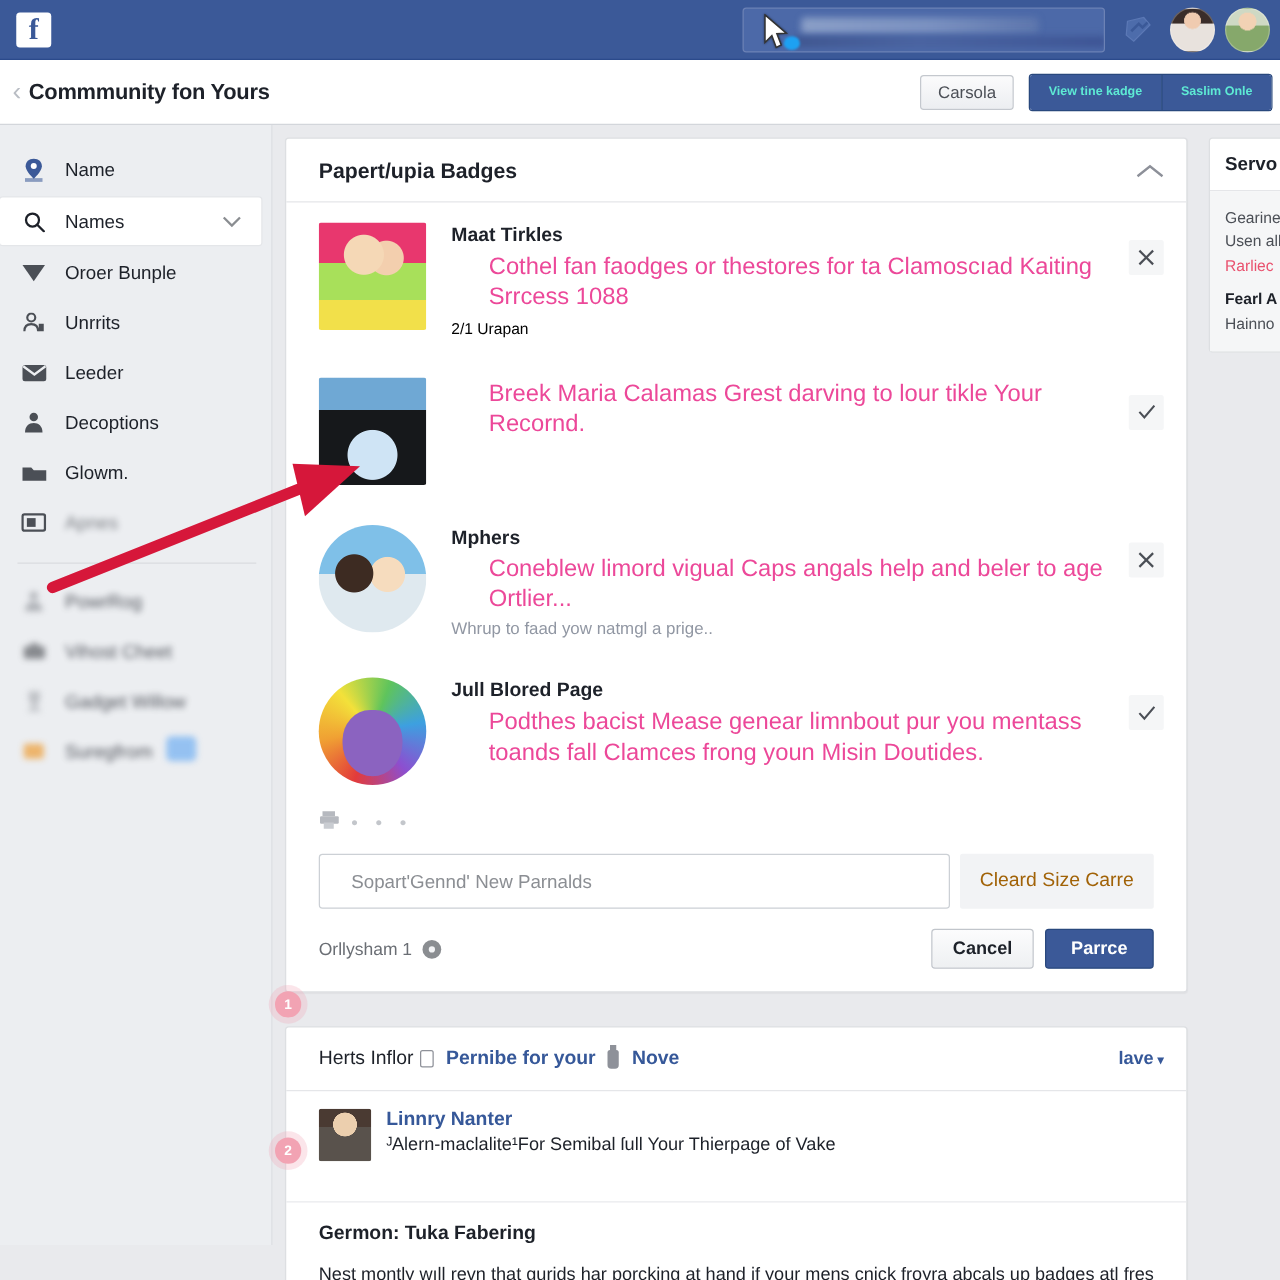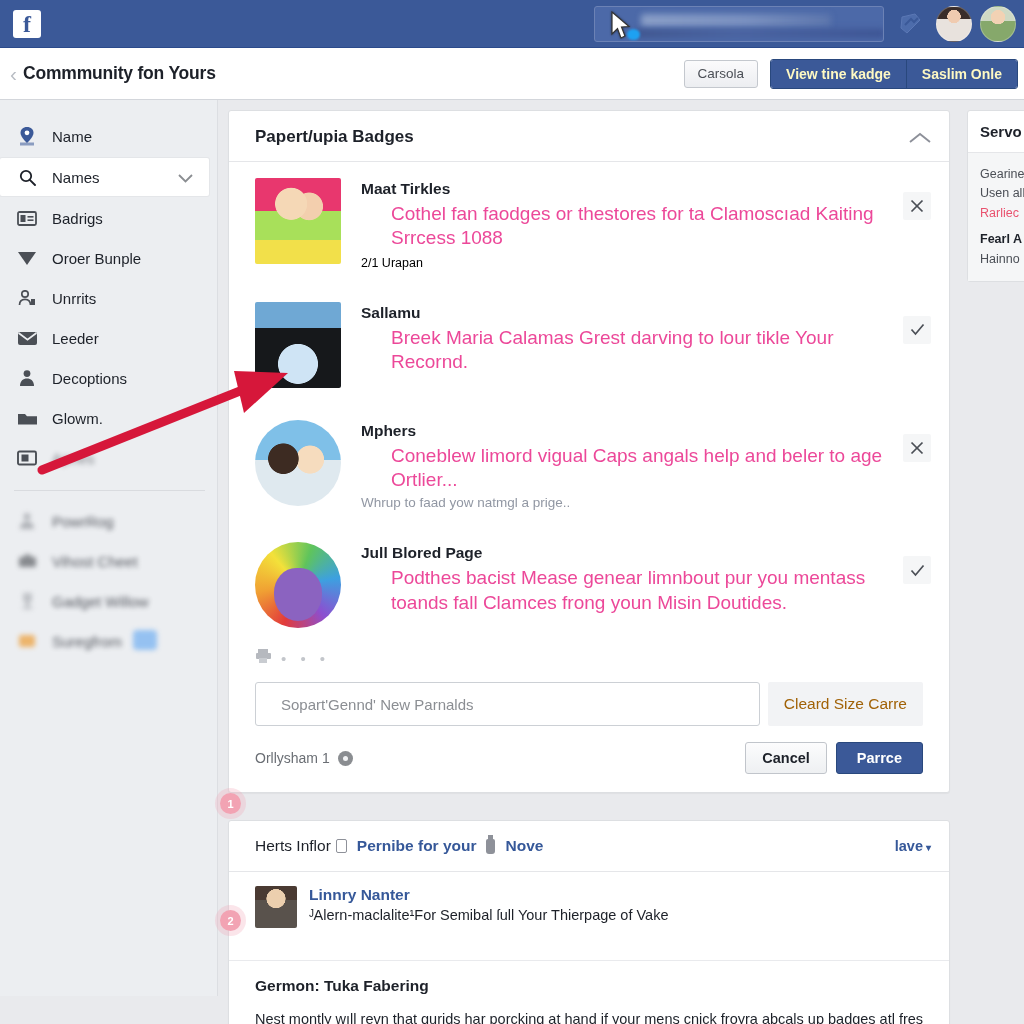--- a/index.html
+++ b/index.html
@@ -79,22 +79,22 @@
     height: 28px; padding: 0 13px; border: 1px solid #c4c8ce; border-radius: 3px;
     background: linear-gradient(180deg,#fbfbfc 0%, #eceef1 100%);
     color: #4b4f56; font-size: 13.5px; font-weight: normal;
     display: flex; align-items: center; margin-right: 12px;
   }
   .btn-blue-group {
     display: flex; height: 30px; border-radius: 3px; overflow: hidden;
     border: 1px solid #29487d;
   }
   .btn-blue {
-    padding: 0 15px; background: #3b5998; color: #fef9c3;
-    font-size: 14px; font-weight: bold; display: flex; align-items: center;
+    padding: 0 15px; background: #3b5998; color: #5eead4;
+    font-size: 10px; font-weight: bold; display: flex; align-items: center;
   }
   .btn-blue + .btn-blue { border-left: 1px solid #29487d; }
 
   
   .sidebar {
     position: absolute; top: 100px; left: 0; width: 218px; height: 896px;
     background: #eceef1; border-right: 1px solid #dcdee2;
     padding-top: 16px;
   }
   .side-item {
@@ -300,31 +300,20 @@
         </svg>
       </span>
       <span>Names</span>
       <span class="chev">
         <svg width="15" height="9" viewBox="0 0 15 9">
             <polyline points="1,1 7.5,7.5 14,1" fill="none" stroke="#8a8d91" stroke-width="1.8"></polyline>
           </svg>
       </span>
     </div>
 
-    <div class="side-item">
-      <span class="ic">
-        <svg width="20" height="15" viewBox="0 0 20 15">
-          <rect x="1" y="1" width="18" height="13" rx="1.5" fill="none" stroke="#4b4f56" stroke-width="1.8"></rect>
-          <rect x="3.5" y="4" width="5" height="7" fill="#4b4f56"></rect>
-          <rect x="10.5" y="5" width="6" height="1.6" fill="#4b4f56"></rect>
-          <rect x="10.5" y="8.4" width="6" height="1.6" fill="#4b4f56"></rect>
-        </svg>
-      </span>
-      <span>Badrigs</span>
-    </div>
 
     <div class="side-item">
       <span class="ic">
         <svg width="20" height="16" viewBox="0 0 20 16">
             <path d="M1 2 L19 2 L10 15 Z" fill="#4b4f56"></path>
           </svg>
       </span>
       <span>Oroer Bunple</span>
     </div>
 
@@ -449,21 +438,20 @@
           <svg width="14" height="14" viewBox="0 0 14 14">
               <line x1="1.5" y1="1.5" x2="12.5" y2="12.5" stroke="#4b4f56" stroke-width="1.7"></line>
               <line x1="12.5" y1="1.5" x2="1.5" y2="12.5" stroke="#4b4f56" stroke-width="1.7"></line>
             </svg>
         </div>
       </div>
 
       <div class="badge-row">
         <div class="thumb sq t2"></div>
         <div class="badge-body">
-          <div class="badge-name">Sallamu</div>
           <div class="badge-desc">Breek Maria Calamas Grest darving to lour tikle Your Recornd.</div>
         </div>
         <div class="row-action">
           <svg width="15" height="13" viewBox="0 0 15 13">
               <polyline points="1.5,6.5 5.5,11 13.5,1.5" fill="none" stroke="#4b4f56" stroke-width="1.7"></polyline>
             </svg>
         </div>
       </div>
 
       <div class="badge-row">

